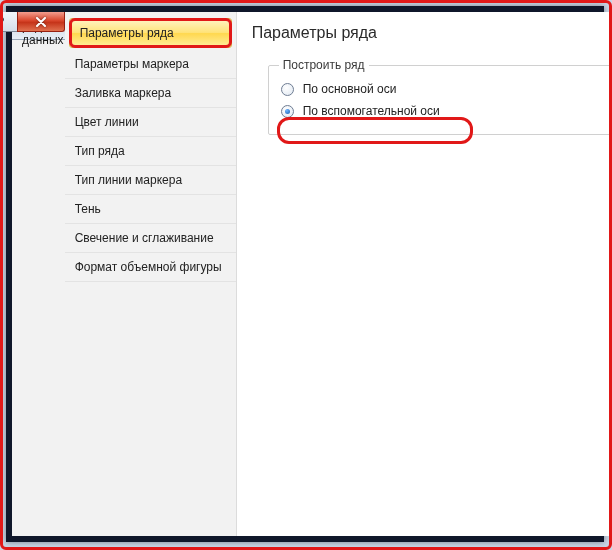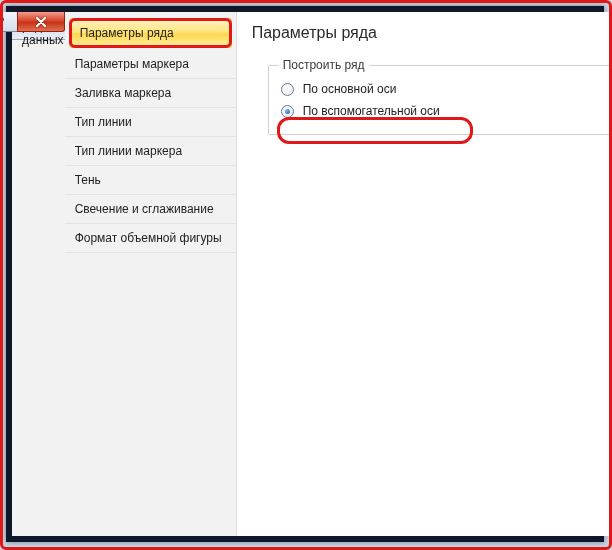--- a/index.html
+++ b/index.html
@@ -224,21 +224,24 @@
         <span>Параметры ряда</span>
         <span class="side-item-hl"></span>
       </div>
       <div class="side-item">
         <span>Параметры маркера</span>
       </div>
       <div class="side-item">
         <span>Заливка маркера</span>
       </div>
       <div class="side-item">
-        <span>Тип линии</span>
+        <span>Цвет линии</span>
+      </div>
+      <div class="side-item">
+        <span>Тип ряда</span>
       </div>
       <div class="side-item">
         <span>Тип линии маркера</span>
       </div>
       <div class="side-item">
         <span>Тень</span>
       </div>
       <div class="side-item">
         <span>Свечение и сглаживание</span>
       </div>

